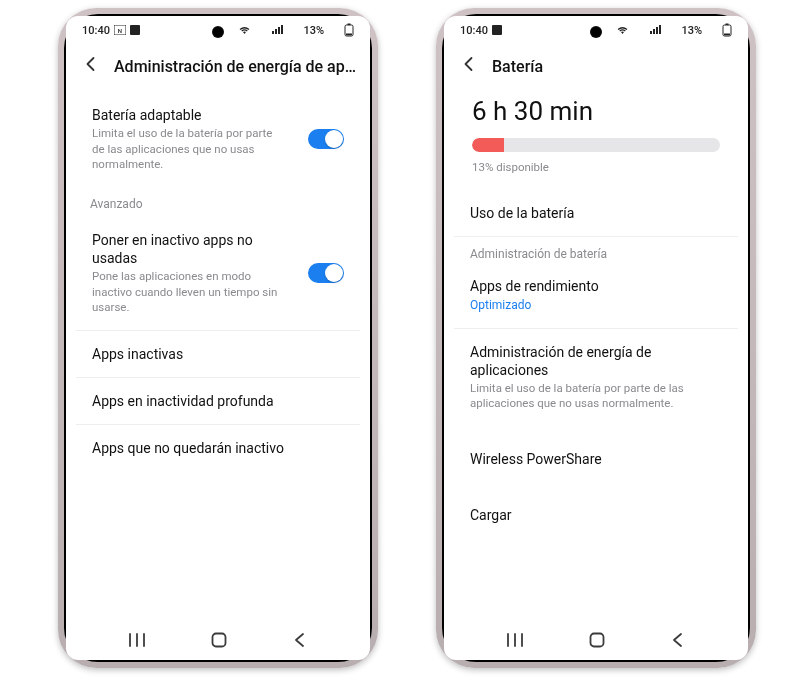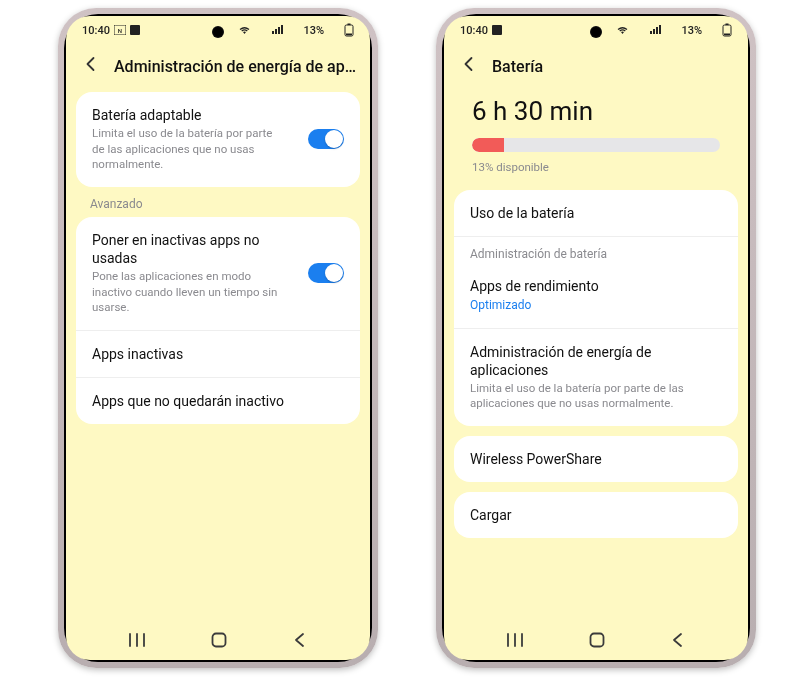--- a/index.html
+++ b/index.html
@@ -29,22 +29,22 @@
     height: 100%;
     border-radius: 34px;
     background: #000;
     padding: 2px;
     box-sizing: border-box;
     position: relative;
   }
   .screen {
     width: 100%;
     height: 100%;
-    border-radius: 24px;
-    background: #fef9c3;
+    border-radius: 12px;
+    background: #ffffff;
     overflow: hidden;
     display: flex;
     flex-direction: column;
     position: relative;
   }
   .camera-hole {
     position: absolute;
     top: 10px;
     left: 50%;
     transform: translateX(-50%);
@@ -235,28 +235,33 @@
               </div>
               <div class="toggle"></div>
             </div>
           </div>
 
           <div class="section-label">Avanzado</div>
 
           <div class="card">
             <div class="row">
               <div class="row-text">
-                <div class="row-title">Poner en inactivas apps no usadas</div>
+                <div class="row-title">Poner en inactivo apps no usadas</div>
                 <div class="row-sub">Pone las aplicaciones en modo inactivo cuando lleven un tiempo sin usarse.</div>
               </div>
               <div class="toggle"></div>
             </div>
             <div class="row">
               <div class="row-text">
                 <div class="row-title">Apps inactivas</div>
+              </div>
+            </div>
+            <div class="row">
+              <div class="row-text">
+                <div class="row-title">Apps en inactividad profunda</div>
               </div>
             </div>
             <div class="row">
               <div class="row-text">
                 <div class="row-title">Apps que no quedarán inactivo</div>
               </div>
             </div>
           </div>
         </div>
 

